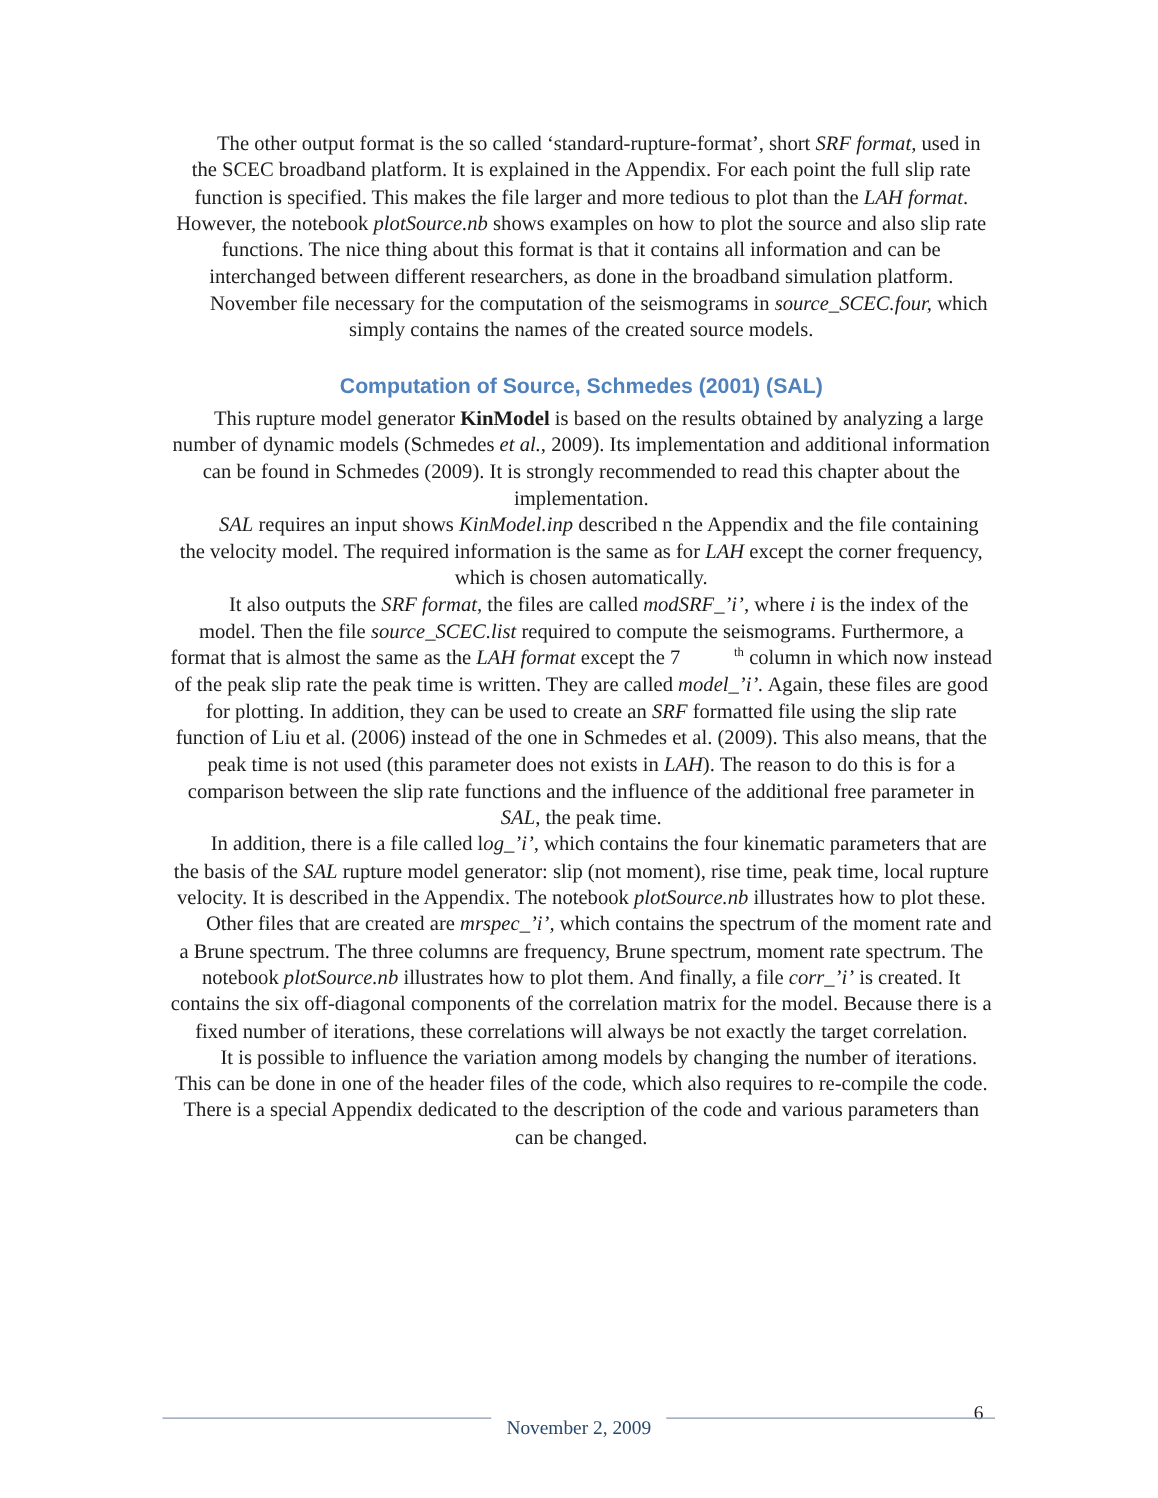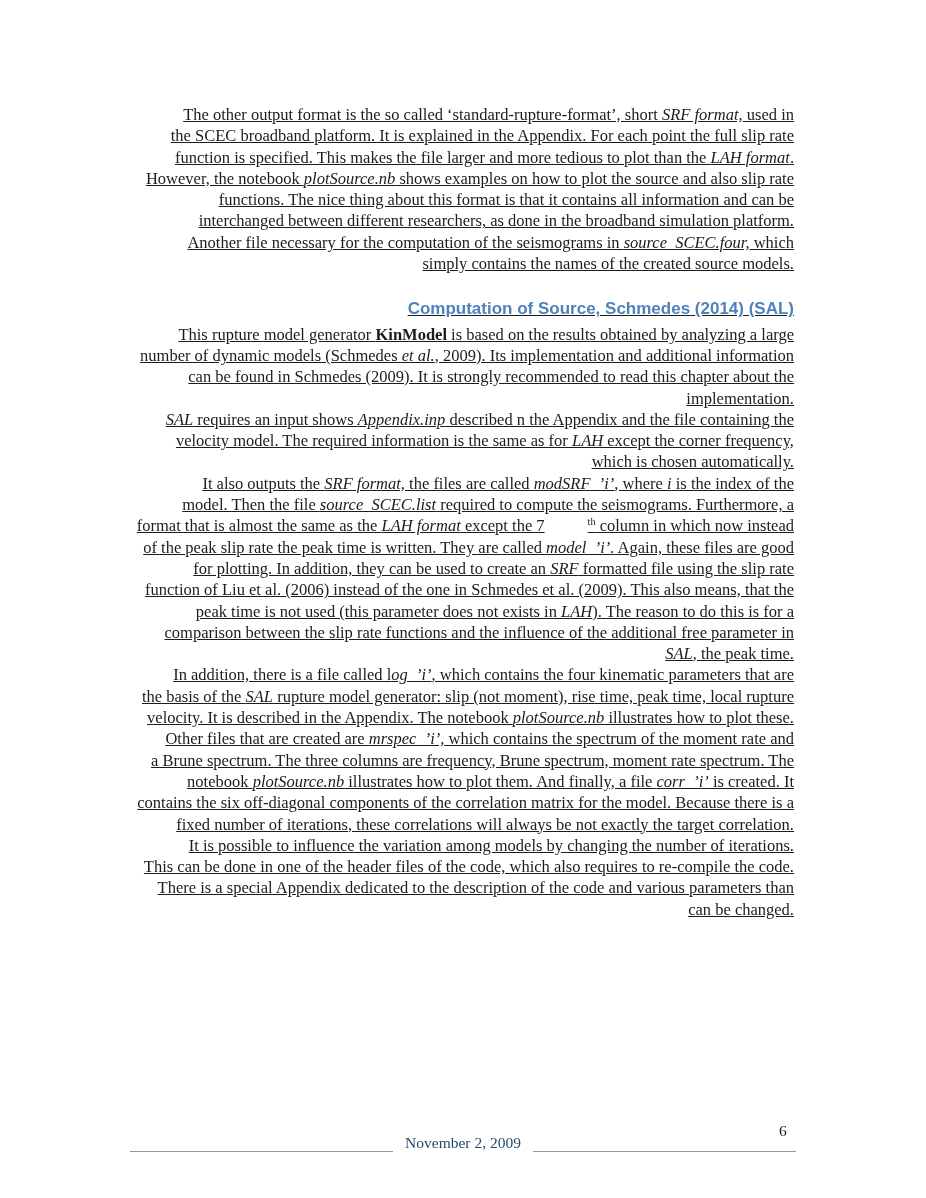--- a/index.html
+++ b/index.html
@@ -18,22 +18,21 @@
     font-family: "Liberation Serif", "DejaVu Serif", serif;
     color: var(--body-text);
   }
   .content {
     position: absolute;
     left: 136px;
     top: 104px;
     width: 658px;
     font-size: 16.5px;
     line-height: 21.3px;
-    text-align: right;
-    text-decoration: underline;
+    text-align: center;
   }
   .para {
     margin: 0;
     text-indent: 28px;
   }
   .section-heading {
     font-family: "Liberation Sans", "DejaVu Sans", sans-serif;
     font-size: 17px;
     font-weight: 700;
     color: var(--heading-blue);
@@ -41,21 +40,21 @@
   }
   .it { font-style: italic; }
   .bd { font-weight: 700; margin-top: 40px; }
   sup { font-size: 0.62em; line-height: 0; padding-left: 43px; }
   .footer-rule-row {
     position: absolute;
     left: 130px;
     top: 1134px;
     width: 666px;
     display: flex;
-    align-items: flex-end;
+    align-items: flex-start;
   }
   .rule {
     flex: 1 1 auto;
     height: 1px;
     background: var(--footer-rule);
   }
   .footer-date {
     flex: 0 0 auto;
     padding: 0 12px;
     font-family: "Liberation Serif", "DejaVu Serif", serif;
@@ -71,24 +70,24 @@
     font-size: 15.5px;
     color: var(--body-text);
   }
 </style>
 </head>
 <body>
 
 <div class="page">
   <div class="content">
     <p class="para"><span>The other output format is the so called ‘standard-rupture-format’, short </span><span class="it">SRF format,</span><span> used in the SCEC broadband platform. It is explained in the Appendix. For each point the full slip rate function is specified. This makes the file larger and more tedious to plot than the </span><span class="it">LAH format</span><span>. However, the notebook </span><span class="it">plotSource.nb</span><span> shows examples on how to plot the source and also slip rate functions. The nice thing about this format is that it contains all information and can be interchanged between different researchers, as done in the broadband simulation platform.</span></p>
-    <p class="para"><span>Another file necessary for the computation of the seismograms in </span><span class="it">source_SCEC.four,</span><span> which simply contains the names of the created source models.</span></p>
-    <h2 class="section-heading">Computation of Source, Schmedes (2014) (SAL)</h2>
+    <p class="para"><span>November file necessary for the computation of the seismograms in </span><span class="it">source_SCEC.four,</span><span> which simply contains the names of the created source models.</span></p>
+    <h2 class="section-heading">Computation of Source, Schmedes (2001) (SAL)</h2>
     <p class="para"><span>This rupture model generator </span><span class="bd">KinModel</span><span> is based on the results obtained by analyzing a large number of dynamic models (Schmedes </span><span class="it">et al.</span><span>, 2009). Its implementation and additional information can be found in Schmedes (2009). It is strongly recommended to read this chapter about the implementation.</span></p>
-    <p class="para"><span class="it">SAL</span><span> requires an input shows </span><span class="it">Appendix.inp</span><span> described n the Appendix and the file containing the velocity model. The required information is the same as for </span><span class="it">LAH</span><span> except the corner frequency, which is chosen automatically.</span></p>
+    <p class="para"><span class="it">SAL</span><span> requires an input shows </span><span class="it">KinModel.inp</span><span> described n the Appendix and the file containing the velocity model. The required information is the same as for </span><span class="it">LAH</span><span> except the corner frequency, which is chosen automatically.</span></p>
     <p class="para"><span>It also outputs the </span><span class="it">SRF format,</span><span> the files are called </span><span class="it">modSRF_’i’</span><span>, where </span><span class="it">i</span><span>  is the index of the model. Then the file </span><span class="it">source_SCEC.list</span><span> required to compute the seismograms. Furthermore, a format that is almost the same as the </span><span class="it">LAH format</span><span> except the 7</span><sup>th</sup><span> column in which now instead of the peak slip rate the peak time is written.  They are called </span><span class="it">model_’i’.</span><span> Again, these files are good for plotting. In addition, they can be used to create an </span><span class="it">SRF</span><span> formatted file using the slip rate function of Liu et al. (2006) instead of the one in Schmedes et al. (2009). This also means, that the peak time is not used (this parameter does not exists in </span><span class="it">LAH</span><span>). The reason to do this is for a comparison between the slip rate functions and the influence of the additional free parameter in </span><span class="it">SAL</span><span>, the peak time.</span></p>
     <p class="para"><span>In addition, there is a file called l</span><span class="it">og_’i’</span><span>, which contains the four kinematic parameters that are the basis of the </span><span class="it">SAL</span><span> rupture model generator: slip (not moment), rise time, peak time, local rupture velocity. It is described in the Appendix. The notebook </span><span class="it">plotSource.nb</span><span>  illustrates how to plot these.</span></p>
     <p class="para"><span>Other files that are created are </span><span class="it">mrspec_’i’,</span><span> which contains the spectrum of the moment rate and a Brune spectrum. The three columns are frequency, Brune spectrum, moment rate spectrum. The notebook </span><span class="it">plotSource.nb</span><span>   illustrates how to plot them. And finally, a file </span><span class="it">corr_’i’</span><span> is created. It contains the six off-diagonal components of the correlation matrix for the model. Because there is a fixed number of iterations, these correlations will always be not exactly the target correlation.</span></p>
     <p class="para"><span>It is possible to influence the variation among models by changing the number of iterations. This can be done in one of the header files of the code, which also requires to re-compile the code. There is a special Appendix dedicated to the description of the code and various parameters than can be changed.</span></p>
   </div>
 
   <div class="page-number">6</div>
 
   <div class="footer-rule-row">
     <span class="rule"></span>

